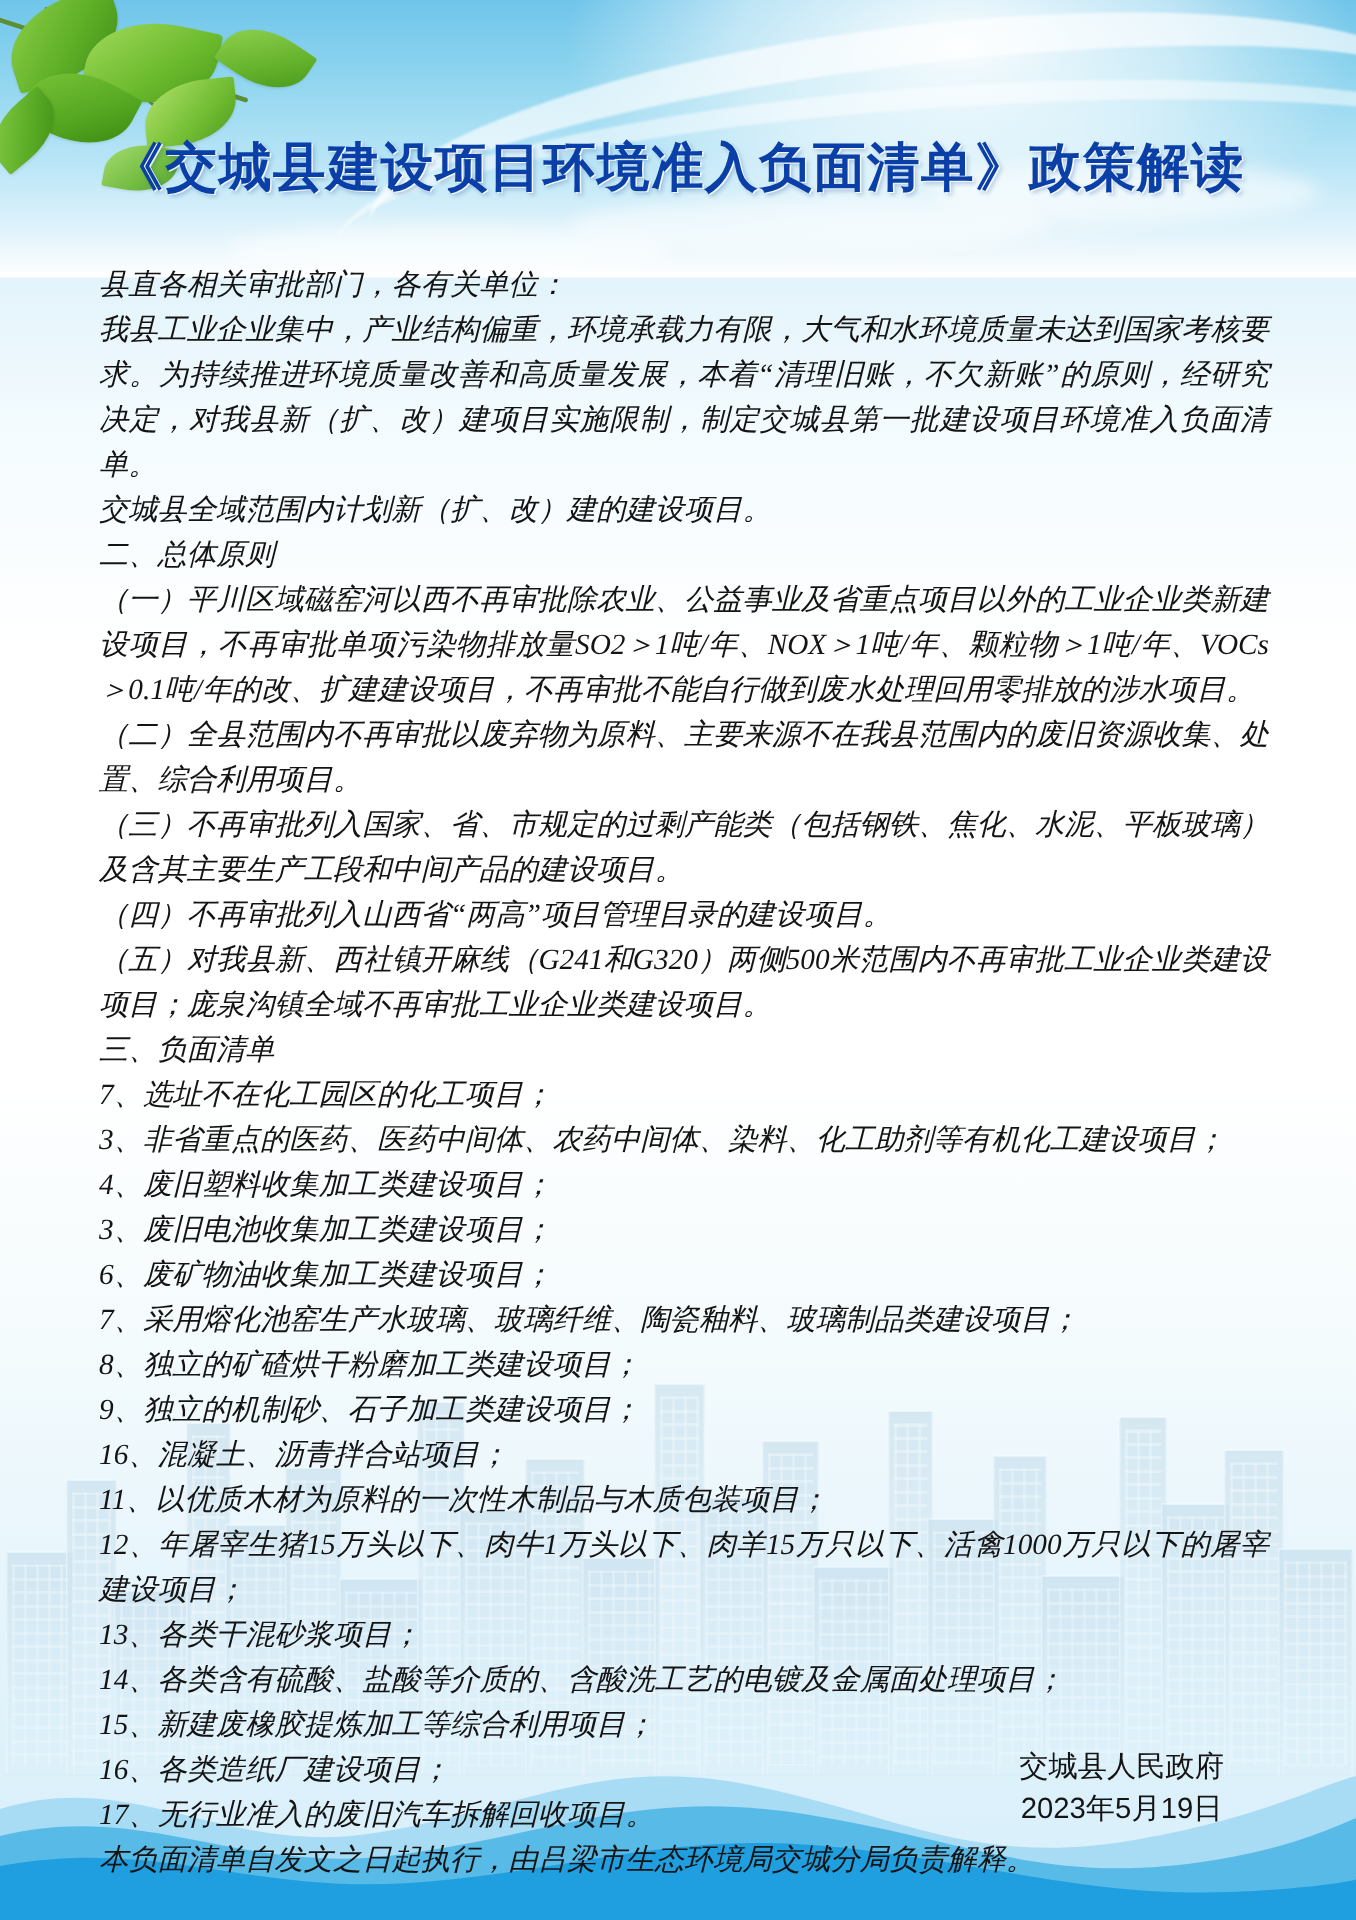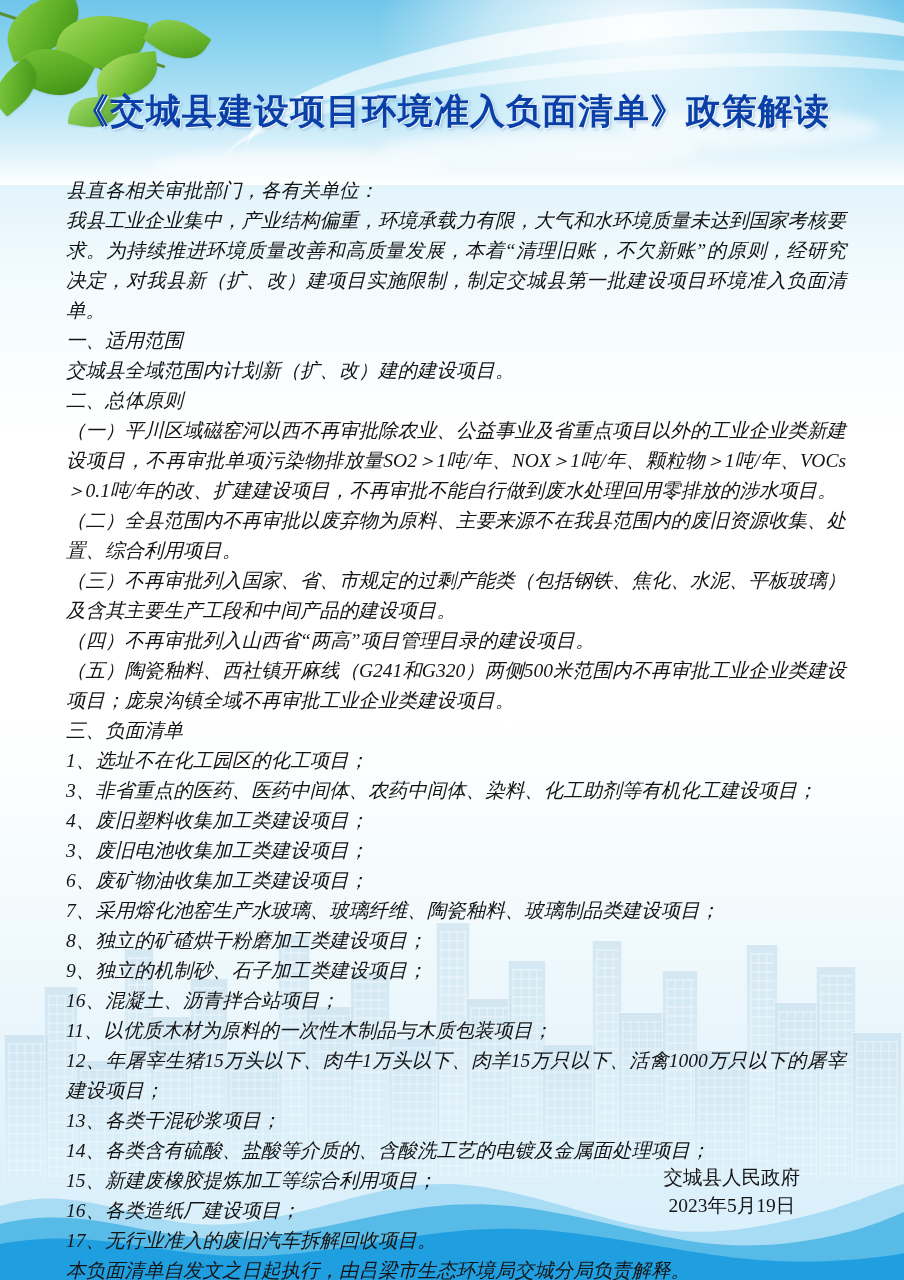--- a/index.html
+++ b/index.html
@@ -151,23 +151,23 @@
   }
   .body-text p {
     margin: 0;
     text-indent: 0;
     font-style: italic;
   }
   .p-indent { text-indent: 2em; }
 
   .signature {
     position: absolute;
-    right: 104px;
+    right: 88px;
     bottom: 60px;
-    font-family: Liberation Serif, serif;
+    font-family: Liberation Sans, sans-serif;
     font-size: 19.5px;
     line-height: 28px;
     color: #141414;
     text-align: center;
     white-space: nowrap;
   }
 </style>
 </head>
 <body>
 
@@ -229,32 +229,31 @@
       <path d="M0,64 C100,40 160,92 270,76 C380,60 430,32 540,50 C650,68 700,98 810,80 C860,72 890,58 904,52 L904,120 L0,120 Z" fill="#4fb6e6" opacity="0.9"></path>
       <path d="M0,84 C110,64 170,106 290,94 C410,82 460,58 580,74 C700,90 750,110 870,98 C890,96 900,94 904,93 L904,120 L0,120 Z" fill="#1f9fe0"></path>
     </svg>
   </div>
 
   <div class="body-text">
 
     <p>县直各相关审批部门，各有关单位：</p>
     <p class="p-indent">我县工业企业集中，产业结构偏重，环境承载力有限，大气和水环境质量未达到国家考核要求。为持续推进环境质量改善和高质量发展，本着“清理旧账，不欠新账”的原则，经研究决定，对我县新（扩、改）建项目实施限制，制定交城县第一批建设项目环境准入负面清单。</p>
 
-    <p class="p-indent">一、适用范围</p>
     <p>交城县全域范围内计划新（扩、改）建的建设项目。</p>
 
     <p class="p-indent">二、总体原则</p>
     <p class="p-indent">（一）平川区域磁窑河以西不再审批除农业、公益事业及省重点项目以外的工业企业类新建设项目，不再审批单项污染物排放量SO2＞1吨/年、NOX＞1吨/年、颗粒物＞1吨/年、VOCs＞0.1吨/年的改、扩建建设项目，不再审批不能自行做到废水处理回用零排放的涉水项目。</p>
     <p class="p-indent">（二）全县范围内不再审批以废弃物为原料、主要来源不在我县范围内的废旧资源收集、处置、综合利用项目。</p>
     <p class="p-indent">（三）不再审批列入国家、省、市规定的过剩产能类（包括钢铁、焦化、水泥、平板玻璃）及含其主要生产工段和中间产品的建设项目。</p>
     <p class="p-indent">（四）不再审批列入山西省“两高”项目管理目录的建设项目。</p>
-    <p class="p-indent">（五）陶瓷釉料、西社镇开麻线（G241和G320）两侧500米范围内不再审批工业企业类建设项目；庞泉沟镇全域不再审批工业企业类建设项目。</p>
+    <p class="p-indent">（五）对我县新、西社镇开麻线（G241和G320）两侧500米范围内不再审批工业企业类建设项目；庞泉沟镇全域不再审批工业企业类建设项目。</p>
 
     <p class="p-indent">三、负面清单</p>
-    <p class="p-indent">1、选址不在化工园区的化工项目；</p>
+    <p class="p-indent">7、选址不在化工园区的化工项目；</p>
     <p class="p-indent">3、非省重点的医药、医药中间体、农药中间体、染料、化工助剂等有机化工建设项目；</p>
     <p class="p-indent">4、废旧塑料收集加工类建设项目；</p>
     <p class="p-indent">3、废旧电池收集加工类建设项目；</p>
     <p class="p-indent">6、废矿物油收集加工类建设项目；</p>
     <p class="p-indent">7、采用熔化池窑生产水玻璃、玻璃纤维、陶瓷釉料、玻璃制品类建设项目；</p>
     <p class="p-indent">8、独立的矿碴烘干粉磨加工类建设项目；</p>
     <p class="p-indent">9、独立的机制砂、石子加工类建设项目；</p>
     <p class="p-indent">16、混凝土、沥青拌合站项目；</p>
     <p class="p-indent">11、以优质木材为原料的一次性木制品与木质包装项目；</p>
     <p class="p-indent">12、年屠宰生猪15万头以下、肉牛1万头以下、肉羊15万只以下、活禽1000万只以下的屠宰建设项目；</p>

